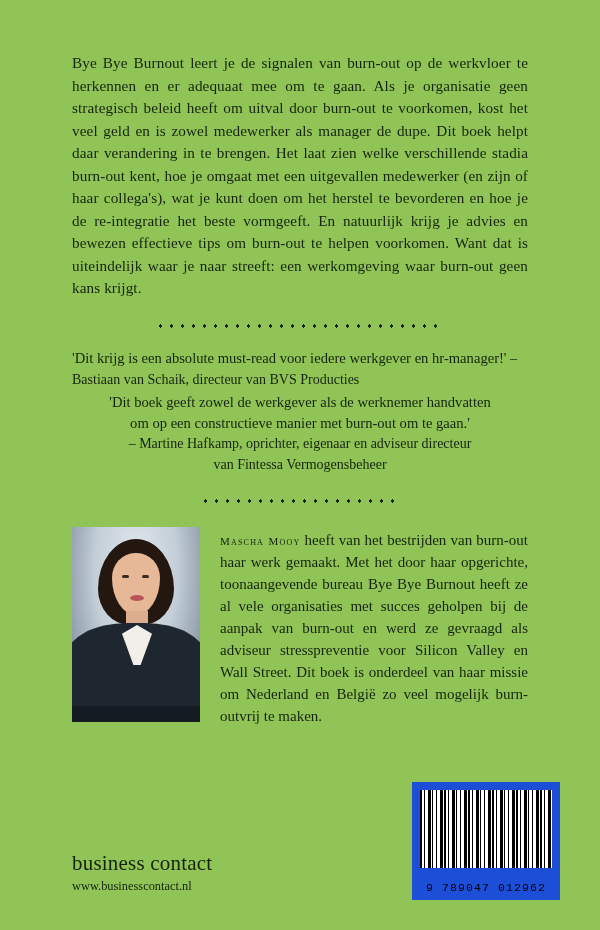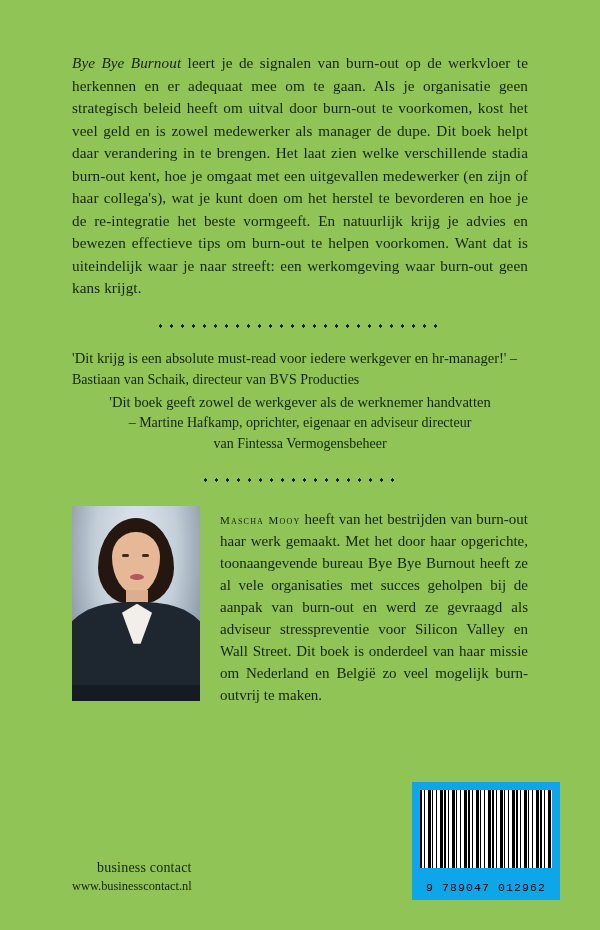--- a/index.html
+++ b/index.html
@@ -28,21 +28,20 @@
   }
   .blurb {
     font-size: 15.2px;
     line-height: 1.48;
     text-align: justify;
     letter-spacing: 0.1px;
     margin: 0;
     color: #16240f;
   }
   .blurb .title-italic {
-    font-style: italic;
   }
   .dotline {
     margin: 22px 0 18px 0;
     height: 8px;
     display: flex;
     justify-content: center;
     align-items: center;
   }
   .dotline .dots {
     width: 290px;
@@ -187,31 +186,31 @@
     align-items: flex-end;
     justify-content: space-between;
   }
   .publisher {
     display: flex;
     flex-direction: column;
     gap: 3px;
     padding-bottom: 6px;
   }
   .publisher .pname {
-    font-size: 14px;
+    font-size: 21px;
     letter-spacing: 0.2px;
     color: #16240f;
     text-align: right;
   }
   .publisher .purl {
     font-size: 12.4px;
     color: #16240f;
   }
   .barcode-box {
-    background: #0ea5e9;
+    background: #1d4ed8;
     width: 148px;
     height: 118px;
     padding: 8px 8px 4px 8px;
     box-sizing: border-box;
     display: flex;
     flex-direction: column;
     align-items: center;
     justify-content: space-between;
   }
   .bars {
@@ -241,20 +240,21 @@
 
     <div class="dotline">
         <div class="dots"></div>
       </div>
 
     <p class="quote q1"><span>'Dit krijg is een absolute must-read voor iedere werkgever en hr-manager!'</span><span class="attrib"> – Bastiaan van Schaik, directeur van BVS Producties</span></p>
 
     <div class="quote-block2">
       <p class="quote">
         <span class="line">'Dit boek geeft zowel de werkgever als de werknemer handvatten</span>
+        <span class="line">om op een constructieve manier met burn-out om te gaan.'</span>
         <span class="line attrib">– Martine Hafkamp, oprichter, eigenaar en adviseur directeur</span>
         <span class="line attrib">van Fintessa Vermogensbeheer</span>
       </p>
     </div>
 
     <div class="dotline small">
         <div class="dots"></div>
       </div>
   </div>
 

